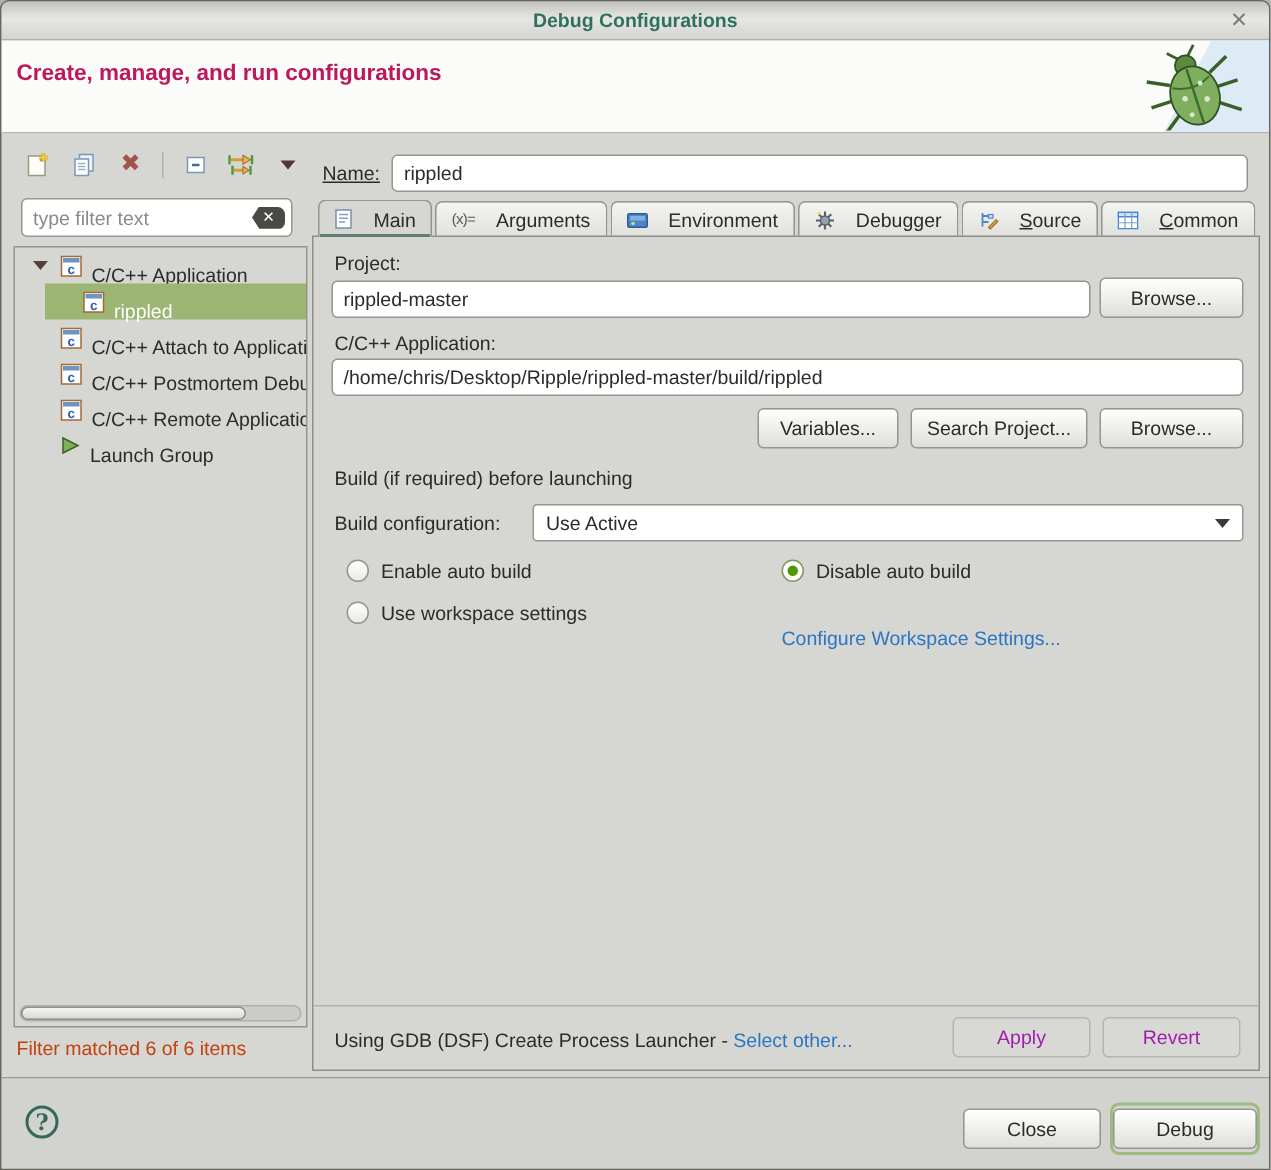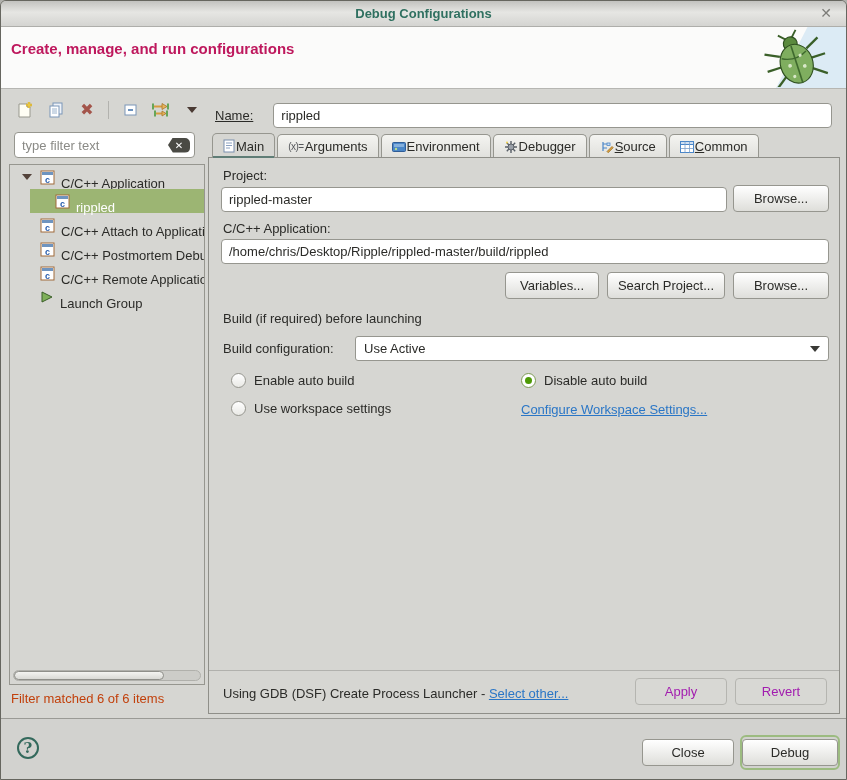--- a/index.html
+++ b/index.html
@@ -75,29 +75,29 @@
     position:absolute; left:3px; bottom:3px; width:188px; height:11px;
     background:#ccccc8; border:1px solid #b0b0ab; border-radius:6px;
   }
   .hthumb {
     position:absolute; left:0; top:0; width:150px; height:9px;
     background:linear-gradient(#f4f4f1,#d9d9d5); border:1px solid #8f8f8a; border-radius:6px;
   }
   .filter-status { position:absolute; left:10px; top:690px; color:#c2410c; }
   
   .name-row { position:absolute; left:214px; top:101px; width:617px; height:26px; display:flex; align-items:center; }
-  .name-row .lbl { margin-right:20px;text-decoration:underline; }
+  .name-row .lbl { margin-right:8px;text-decoration:underline; }
   .txt-input {
     height:25px; background:#fff; border:1px solid #96968f; border-radius:4px;
     padding:0 7px; font:13px "Liberation Sans",sans-serif; color:#2b2b28; outline:none;
   }
   .name-row .txt-input { flex:1; }
   .tabs { position:absolute; left:211px; top:132px; height:25px; display:flex; align-items:flex-end; }
   .tab {
-    height:24px; display:flex; align-items:center; gap:1px; padding:0 10px;
+    height:24px; display:flex; align-items:center; gap:14px; padding:0 10px;
     border:1px solid #96968f; border-bottom:none; border-radius:5px 5px 0 0;
     background:linear-gradient(#f4f4f1,#e0e0dc); margin-right:2px; position:relative; z-index:1;
   }
   .tab.active { background:#d6d6d2; height:25px; z-index:3; box-shadow:inset 0 -2px 0 #5f7d76; }
   .argicon { font-size:10px; color:#56585c; letter-spacing:-0.5px; }
   .mn u, .mn { text-decoration:none; }
   .mnem { text-decoration:underline; }
   .content {
     position:absolute; left:207px; top:156px; width:632px; height:557px;
     border:1px solid #8f8f89; background:#d6d6d2; z-index:2;
@@ -132,21 +132,21 @@
   .rc1 { left:22px; } .rc2 { left:312px; }
   .radio {
     width:15px; height:15px; border-radius:50%;
     background:linear-gradient(#ffffff,#e9e9e5); border:1px solid #96968f;
   }
   .radio.on { border:1px solid #7d9b55; background:#fff; position:relative; }
   .radio.on::after {
     content:""; position:absolute; left:3px; top:3px; width:7px; height:7px;
     border-radius:50%; background:#4e9a06;
   }
-  a.lnk { color:#2a76c6; text-decoration:underline; cursor:pointer; }
+  a.lnk { color:#2a76c6; cursor:pointer;margin-top:16px; }
   .cfg-link { position:absolute; left:312px; top:244px; }
   .launcher-sep { position:absolute; left:0px; top:512px; width:630px; height:1px; background:#b1b1ad; }
   .launcher-text { position:absolute; left:14px; top:528px; }
   .apply-btn { position:absolute; left:426px; top:520px; width:92px; }
   .revert-btn { position:absolute; left:526px; top:520px; width:92px; }
   
   .footer-sep { position:absolute; left:0; top:717px; width:100%; height:1px; background:#9a9a95; }
   .footer { position:absolute; left:0; top:718px; width:100%; height:62px; background:#d2d2cf; }
   .help-circle {
     position:absolute; left:16px; top:18px; width:22px; height:22px; border-radius:50%;

